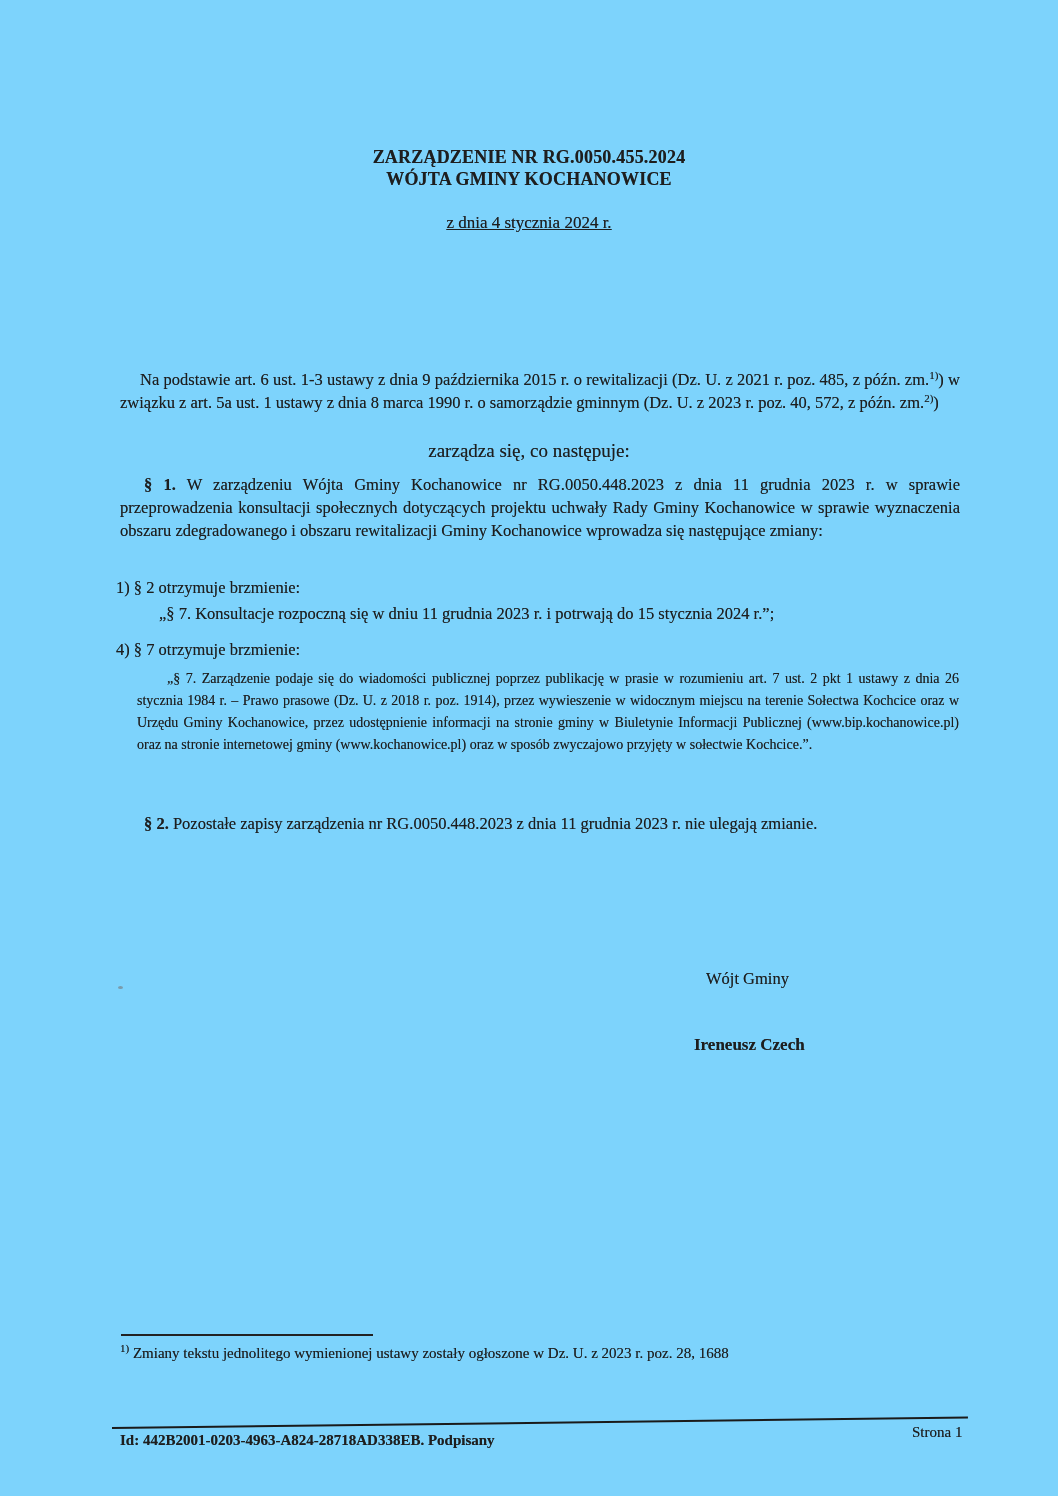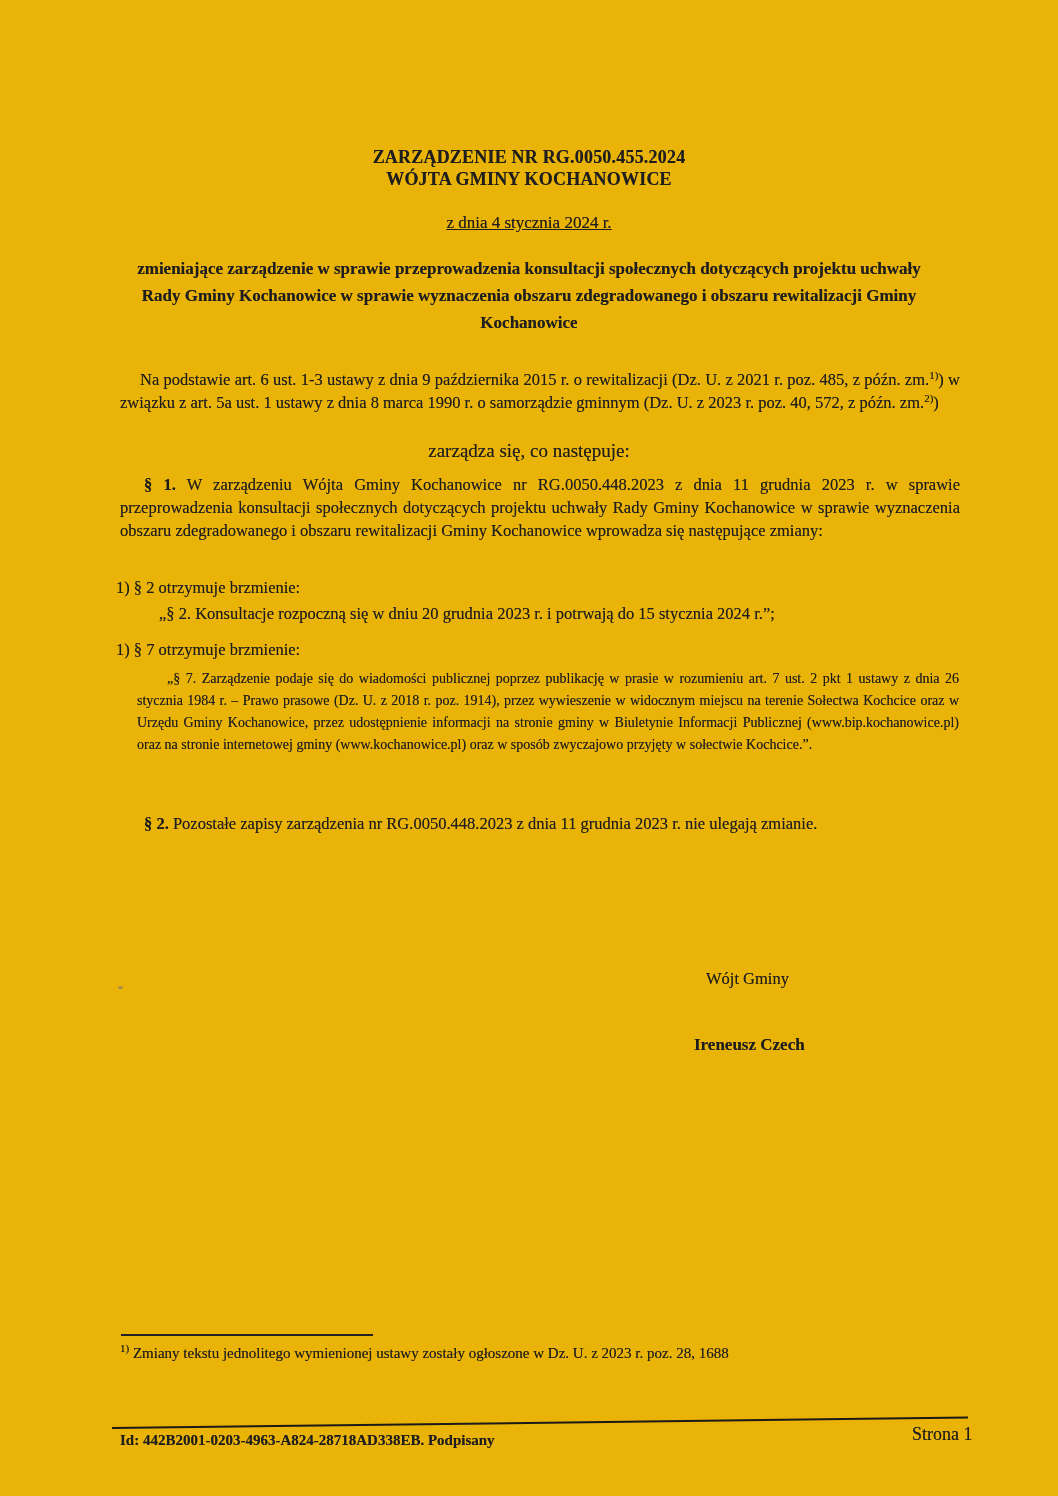--- a/index.html
+++ b/index.html
@@ -6,21 +6,21 @@
   html, body {
     margin: 0;
     padding: 0;
     background: #e8e8e8;
   }
   .page {
     position: relative;
     width: 1058px;
     height: 1496px;
     margin: 0 auto;
-    background: #eab308;
+    background: #7dd3fc;
     font-family: "Liberation Serif", "DejaVu Serif", serif;
     color: #1e1e1e;
     overflow: hidden;
     text-shadow: 0 0 0.4px rgba(20,20,20,0.55);
   }
   .abs { position: absolute; }
   .center { left: 0; width: 100%; text-align: center; }
   .bold { font-weight: bold; }
   .doc-title {
     top: 146px;
@@ -131,51 +131,50 @@
   }
   .footer-left {
     top: 1432px;
     left: 120px;
     font-size: 15px;
     font-weight: bold;
   }
   .footer-right {
     top: 1424px;
     left: 912px;
-    font-size: 18px;
+    font-size: 15px;
   }
 </style>
 </head>
 <body>
 
 <div class="page">
 
   <div class="abs center doc-title">
     <div>ZARZĄDZENIE NR RG.0050.455.2024</div>
     <div>WÓJTA GMINY KOCHANOWICE</div>
   </div>
 
   <div class="abs center doc-date">z dnia 4 stycznia 2024 r.</div>
 
-  <div class="abs doc-subject">zmieniające zarządzenie w sprawie przeprowadzenia konsultacji społecznych dotyczących projektu uchwały Rady Gminy Kochanowice w sprawie wyznaczenia obszaru zdegradowanego i obszaru rewitalizacji Gminy Kochanowice</div>
 
   <div class="abs para legal-basis"><span>Na podstawie art. 6 ust. 1-3 ustawy z dnia 9 października 2015 r. o rewitalizacji (Dz. U. z 2021 r. poz. 485, z późn. zm.</span><sup>1)</sup><span>) w związku z art. 5a ust. 1 ustawy z dnia 8 marca 1990 r. o samorządzie gminnym (Dz. U. z 2023 r. poz. 40, 572, z późn. zm.</span><sup>2)</sup><span>)</span></div>
 
   <div class="abs center order-clause">zarządza się, co następuje:</div>
 
   <div class="abs para par1">
     <span class="bold">§ 1.</span>
     <span>W zarządzeniu Wójta Gminy Kochanowice nr RG.0050.448.2023 z dnia 11 grudnia 2023 r. w sprawie przeprowadzenia konsultacji społecznych dotyczących projektu uchwały Rady Gminy Kochanowice w sprawie wyznaczenia obszaru zdegradowanego i obszaru rewitalizacji Gminy Kochanowice wprowadza się następujące zmiany:</span>
   </div>
 
   <div class="abs list-item item1">1) § 2 otrzymuje brzmienie:</div>
 
-  <div class="abs quote1">„§ 2. Konsultacje rozpoczną się w dniu 20 grudnia 2023 r. i potrwają do 15 stycznia 2024 r.”;</div>
+  <div class="abs quote1">„§ 7. Konsultacje rozpoczną się w dniu 11 grudnia 2023 r. i potrwają do 15 stycznia 2024 r.”;</div>
 
-  <div class="abs list-item item2">1) § 7 otrzymuje brzmienie:</div>
+  <div class="abs list-item item2">4) § 7 otrzymuje brzmienie:</div>
 
   <div class="abs quote2">„§ 7. Zarządzenie podaje się do wiadomości publicznej poprzez publikację w prasie w rozumieniu art. 7 ust. 2 pkt 1 ustawy z dnia 26 stycznia 1984 r. – Prawo prasowe (Dz. U. z 2018 r. poz. 1914), przez wywieszenie w widocznym miejscu na terenie Sołectwa Kochcice oraz w Urzędu Gminy Kochanowice, przez udostępnienie informacji na stronie gminy w Biuletynie Informacji Publicznej (www.bip.kochanowice.pl) oraz na stronie internetowej gminy (www.kochanowice.pl) oraz w sposób zwyczajowo przyjęty w sołectwie Kochcice.”.</div>
 
   <div class="abs para par2">
     <span class="bold">§ 2.</span>
     <span>Pozostałe zapisy zarządzenia nr RG.0050.448.2023 z dnia 11 grudnia 2023 r. nie ulegają zmianie.</span>
   </div>
 
 
   <div class="abs speck"></div>

